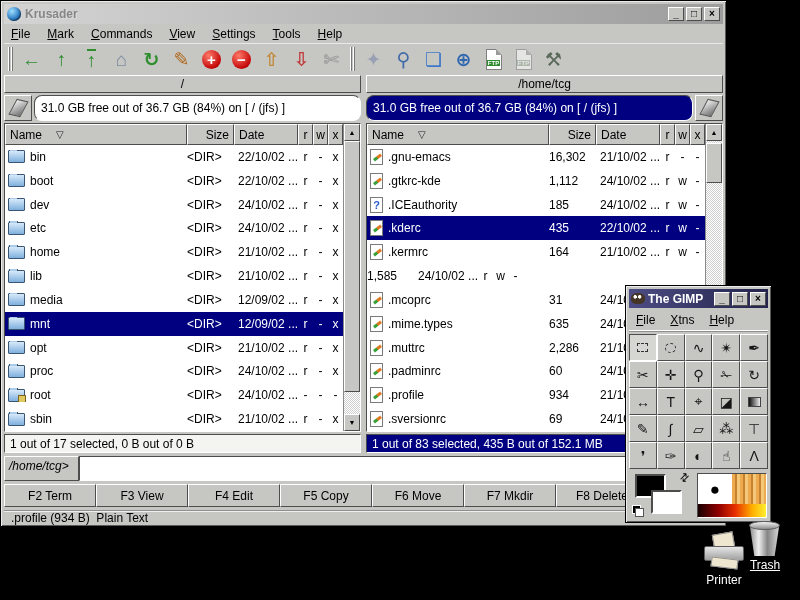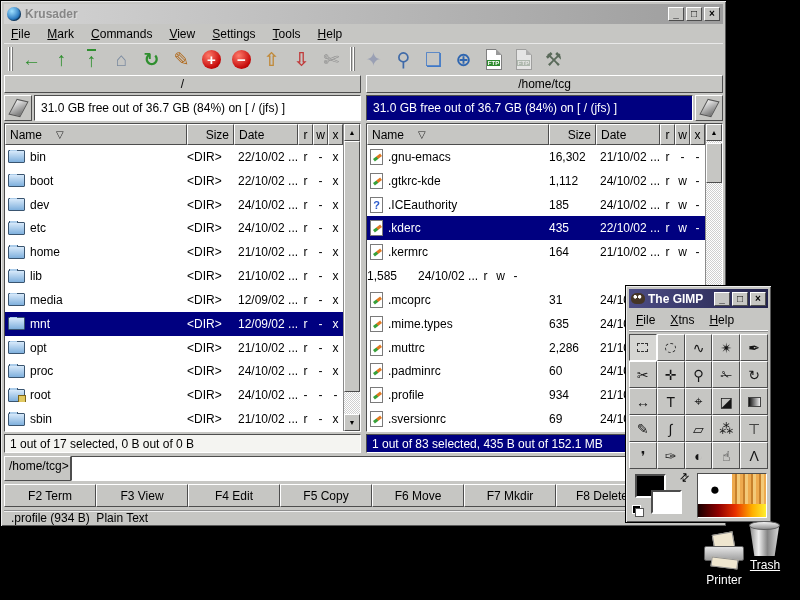--- a/index.html
+++ b/index.html
@@ -49,21 +49,21 @@
   
   .panels { flex:none; height:378px; display:flex; gap:5px; margin-top:1px; }
   .panel { flex:1; min-width:0; display:flex; flex-direction:column; }
   .pathbtn { flex:none; height:18px; font-size:12px; text-align:center; line-height:16px; }
   .diskrow { flex:none; height:26px; display:flex; gap:2px; margin:2px 0; }
   .mediabtn { width:28px; flex:none; position:relative; }
   .ribbon { position:absolute; left:7px; top:4px; width:13px; height:16px;
     background:linear-gradient(135deg,#f0f0f0,#6f6f6f); transform:skewX(-18deg) rotate(12deg);
     border:1px solid #555; }
   .diskbar { flex:1; min-width:0; background:#fff; font-size:12px; display:flex; align-items:center;
-    padding-left:6px; white-space:nowrap; overflow:hidden; }
+    padding-left:6px; white-space:nowrap; overflow:hidden;border-radius:8px; }
   .diskbar.active { background:#000080; color:#fff; }
 
   .listview { flex:1; min-height:0; background:#fff; display:flex; }
   .listmain { flex:1; min-width:0; display:flex; flex-direction:column; }
   .cols { flex:none; height:21px; display:flex; }
   .colcell { background:#c6c6c3; border:1px solid; border-color:#fff #4d4d4d #4d4d4d #fff;
     font-size:12px; display:flex; align-items:center; padding:0 4px; overflow:hidden; white-space:nowrap; }
   .c-name { flex:1; min-width:0; }
   .c-size { width:47px; flex:none; justify-content:flex-end; }
   .c-date { width:64px; flex:none; }
@@ -98,21 +98,21 @@
     background-size:2px 2px; background-position:0 0,1px 1px; }
   .sthumb { position:absolute; left:0; right:0; background:#c6c6c3; border:1px solid;
     border-color:#fff #4d4d4d #4d4d4d #fff; }
 
   .pstatus { flex:none; height:19px; margin-top:2px; background:#f4f4f1; font-size:12px;
     display:flex; align-items:center; padding-left:5px; white-space:nowrap; overflow:hidden; }
   .pstatus.active { background:#000080; color:#fff; }
 
   
   .cmdrow { flex:none; height:25px; display:flex; margin-top:3px; }
-  .prompt { flex:none; font-size:12px; padding:2px 1px 0 4px; }
+  .prompt { flex:none; font-size:12px; padding:2px 9px 0 4px;font-style:italic; }
   .cmdinput { flex:1; background:#fff; font:12px "Liberation Sans","DejaVu Sans",sans-serif;
     border:1px solid; border-color:#4d4d4d #fff #fff #4d4d4d; outline:none; }
   .fnrow { flex:none; height:23px; display:flex; gap:0; margin-top:3px; }
   .fnbtn { width:92px; flex:none; margin-right:0; font-size:12px; display:flex; align-items:center;
     justify-content:center; white-space:nowrap; overflow:hidden; }
   .kstatus { flex:1; margin-top:3px; border-top:1px solid #8f8f8f; box-shadow:0 1px 0 #efefef inset;
     font-size:12px; display:flex; align-items:center; padding-left:7px; white-space:pre; }
 
   
   #gimp { position:absolute; left:625px; top:285px; width:147px; height:238px;

